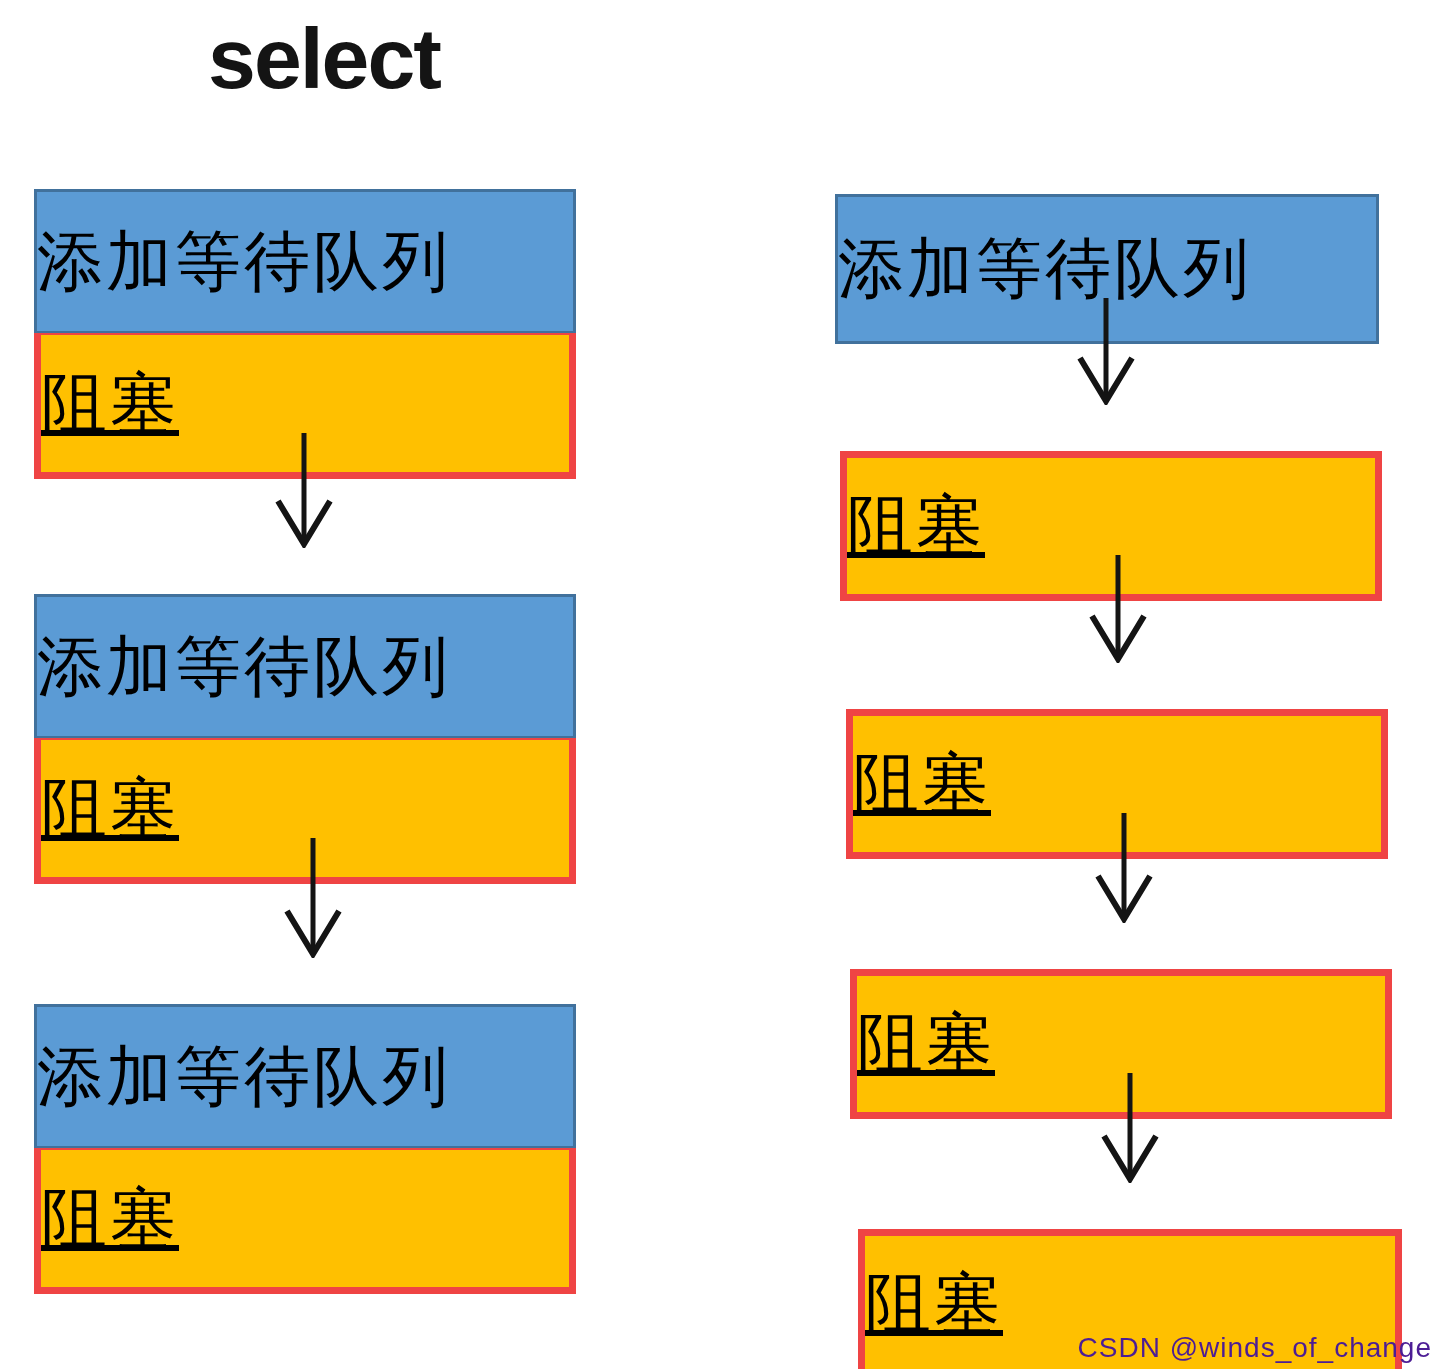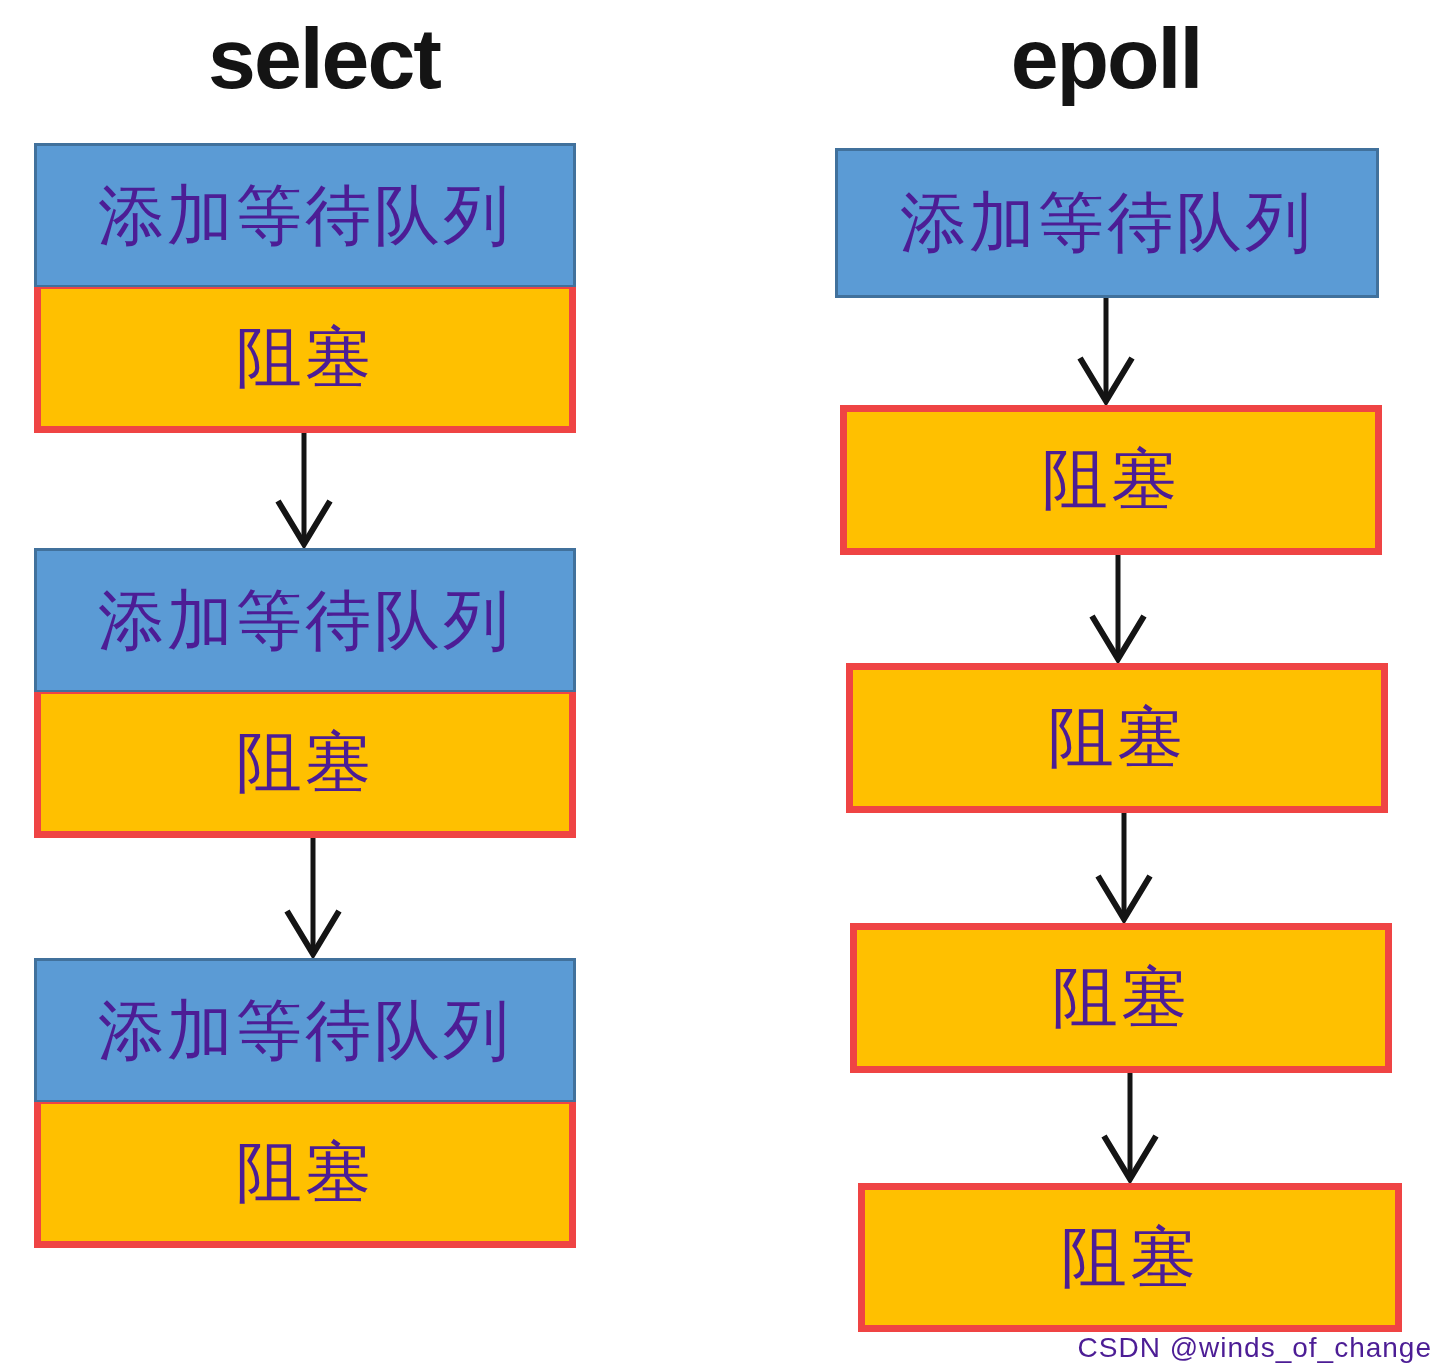--- a/index.html
+++ b/index.html
@@ -22,38 +22,39 @@
     font-weight: bold;
     color: #141414;
     letter-spacing: -2px;
     line-height: 100px;
     white-space: nowrap;
   }
   .box {
     position: absolute;
     display: flex;
     align-items: center;
-    justify-content: center;
     box-sizing: border-box;
-    color: #4c1d95;
+    color: #000000;
     white-space: nowrap;
+    margin-top: 46px;
   }
   .box .lbl {
     font-size: 66px;
     font-weight: 400;
     letter-spacing: 3px;
     text-align: center;
   }
   .box.blue {
     background: #5B9BD5;
     border: 3px solid #41719C;
   }
   .box.yellow {
     background: #FFC000;
     border: 7px solid #ef4444;
+    text-decoration: underline;
   }
   
   .box.pair-top { border-bottom-width: 2px; }
   .box.pair-bottom { border-top-width: 2px; }
   .arrow {
     position: absolute;
   }
   .arrow svg { display: block; }
   .arrow line, .arrow polyline {
     stroke: #141414;
@@ -68,21 +69,20 @@
     letter-spacing: 1px;
     white-space: nowrap;
   }
 </style>
 </head>
 <body>
 
 <div class="canvas">
 
   <div class="col-title" style="left:44px; top:8px; width:560px;">select</div>
-  <div class="col-title" style="left:835px; top:8px; width:542px;">epoll</div>
 
   <div class="box blue pair-top" style="left:34px; top:143px; width:542px; height:144px;">
     <span class="lbl">添加等待队列</span>
   </div>
   <div class="box yellow pair-bottom" style="left:34px; top:287px; width:542px; height:146px;">
     <span class="lbl">阻塞</span>
   </div>
 
   <div class="arrow" style="left:272px; top:433px;">
     <svg width="64" height="115" viewBox="0 0 64 115">

